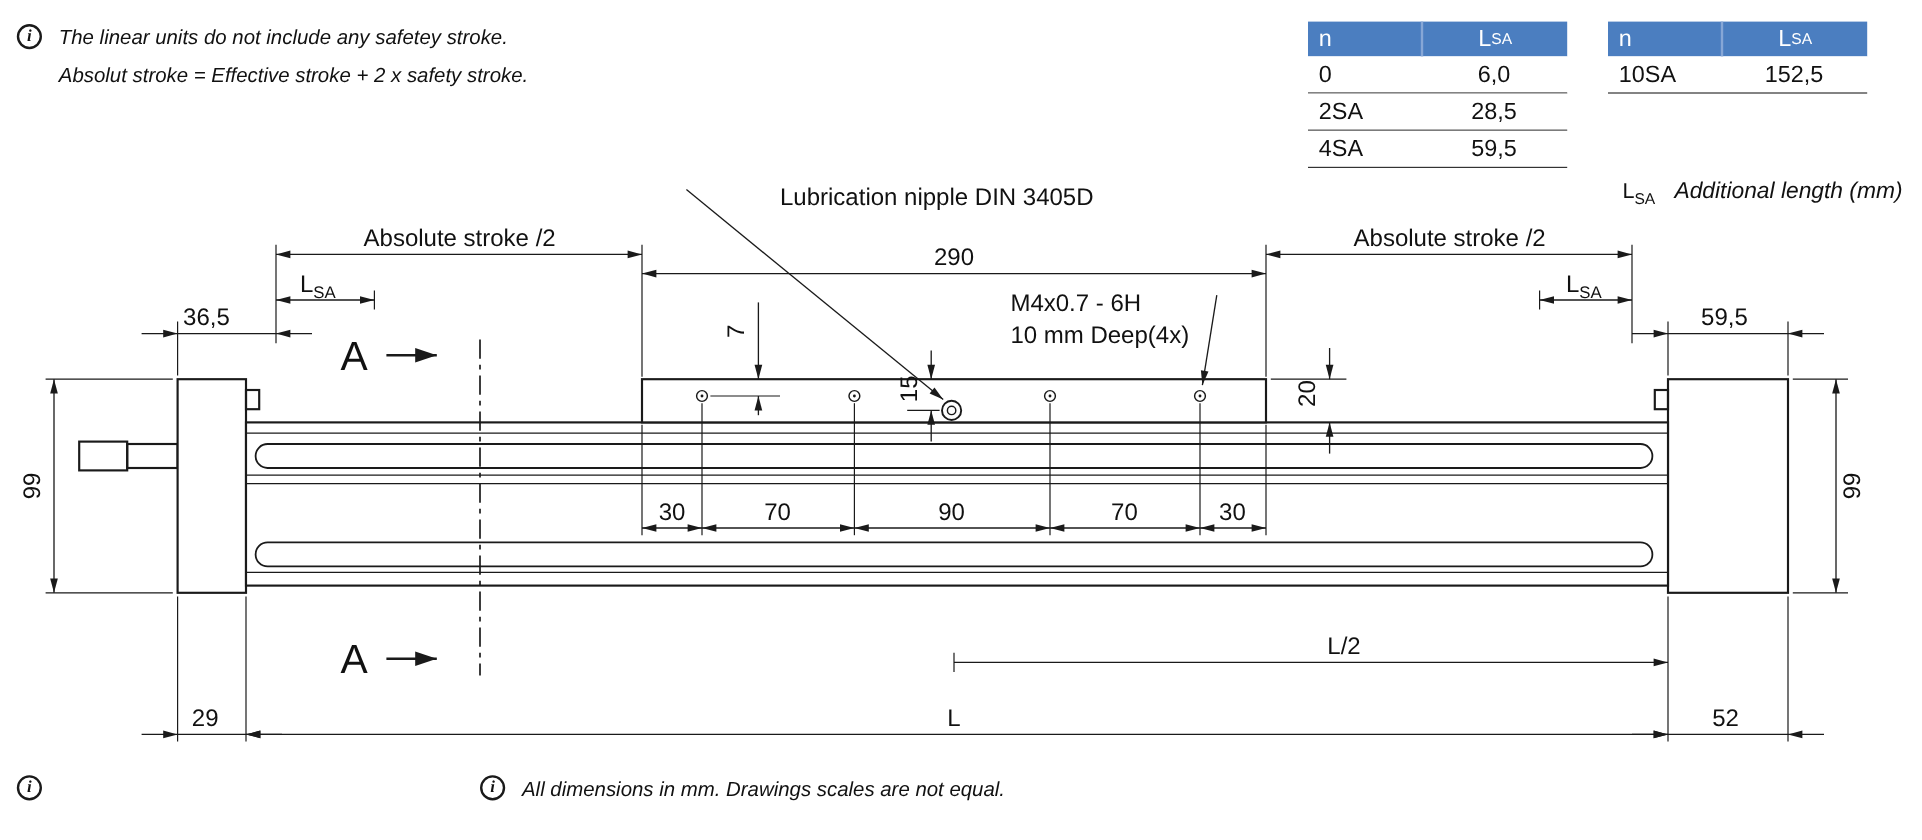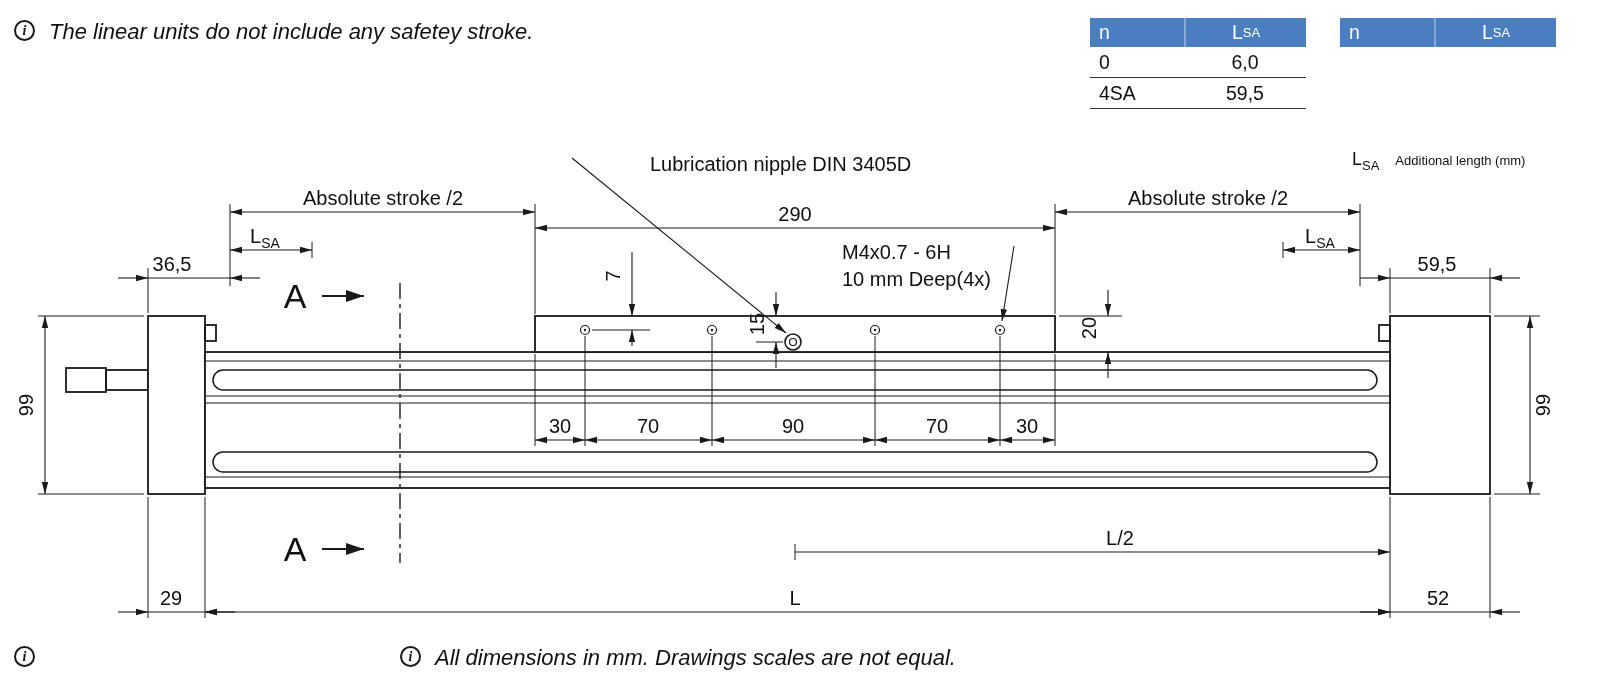--- a/index.html
+++ b/index.html
@@ -4,75 +4,84 @@
 <style>
   html,body { margin:0; padding:0; background:#fff; }
   .page { position:relative; width:1602px; height:700px; background:#ffffff;
           font-family:"Liberation Sans", sans-serif; color:#111; overflow:hidden; }
 
   
   .note { position:absolute; display:flex; gap:14px; }
   .info-icon { width:21px; height:21px; border:2px solid #1a1a1a; border-radius:50%;
                box-sizing:border-box; display:inline-flex; align-items:center; justify-content:center;
                font:italic 700 14px/1 "Liberation Serif", serif; flex:none; margin-top:4px; }
-  .note-line { font-style:italic; font-size:22px; line-height:31px; white-space:nowrap; }
+  .note-line { font-style:italic; font-size:17px; line-height:31px; white-space:nowrap; }
 
   
   .dim-table { position:absolute; width:216px; font-size:19.5px; }
   .t-head { display:flex; background:#4b7ec0; color:#fff; height:29px; align-items:center; }
   .t-row  { display:flex; height:30px; align-items:center; border-bottom:1.5px solid #333; background:#fff; }
   .t-cell { box-sizing:border-box; }
   .c1 { width:94px; padding-left:9px; }
   .c2 { flex:1; text-align:center; }
   .t-head .c2 { border-left:2px solid #87a7d6; height:100%; display:flex; align-items:center; justify-content:center; }
   sub.subsc { font-size:13px; }
   .lsa-caption { position:absolute; white-space:nowrap; }
   .cap-sym { font-size:18px; }
-  .cap-text { font-size:13px; margin-left:16px; }
+  .cap-text { font-style:italic; font-size:19px; margin-left:16px; }
 
   svg.drawing { position:absolute; left:0; top:0; }
   svg text { font-family:"Liberation Sans", sans-serif; }
 </style>
 </head>
 <body>
 
 <div class="page">
 
   <div class="note" style="left:14px; top:16px;">
     <span class="info-icon">i</span>
     <div>
       <div class="note-line">The linear units do not include any safetey stroke.</div>
+      <div class="note-line">Absolut stroke = Effective stroke + 2 x safety stroke.</div>
     </div>
   </div>
 
   <div class="dim-table" style="left:1090px; top:18px;">
     <div class="t-head">
       <div class="t-cell c1">n</div>
       <div class="t-cell c2">
           <span>L</span>
           <sub class="subsc">SA</sub>
         </div>
     </div>
     <div class="t-row">
       <div class="t-cell c1">0</div>
       <div class="t-cell c2">6,0</div>
     </div>
     <div class="t-row">
+      <div class="t-cell c1">2SA</div>
+      <div class="t-cell c2">28,5</div>
+    </div>
+    <div class="t-row">
       <div class="t-cell c1">4SA</div>
       <div class="t-cell c2">59,5</div>
     </div>
   </div>
 
   <div class="dim-table" style="left:1340px; top:18px;">
     <div class="t-head">
       <div class="t-cell c1">n</div>
       <div class="t-cell c2">
           <span>L</span>
           <sub class="subsc">SA</sub>
         </div>
+    </div>
+    <div class="t-row">
+      <div class="t-cell c1">10SA</div>
+      <div class="t-cell c2">152,5</div>
     </div>
   </div>
 
   <div class="lsa-caption" style="left:1352px; top:149px;">
     <span class="cap-sym"><span>L</span><sub class="subsc">SA</sub></span><span class="cap-text">Additional length (mm)</span>
   </div>
 
   <svg class="drawing" width="1602" height="700" viewBox="0 0 1602 700">
     <defs>
       <marker id="arr" markerUnits="userSpaceOnUse" markerWidth="13" markerHeight="8" refX="12.5" refY="4" orient="auto-start-reverse">

